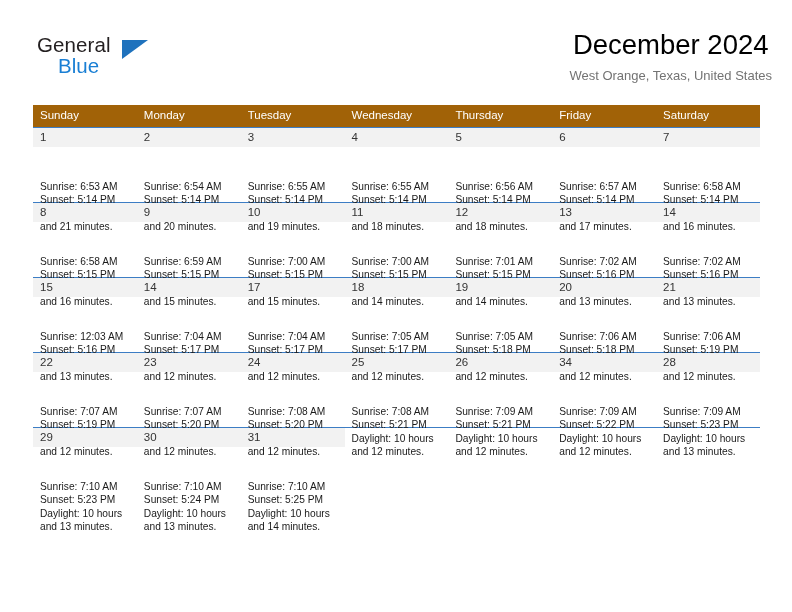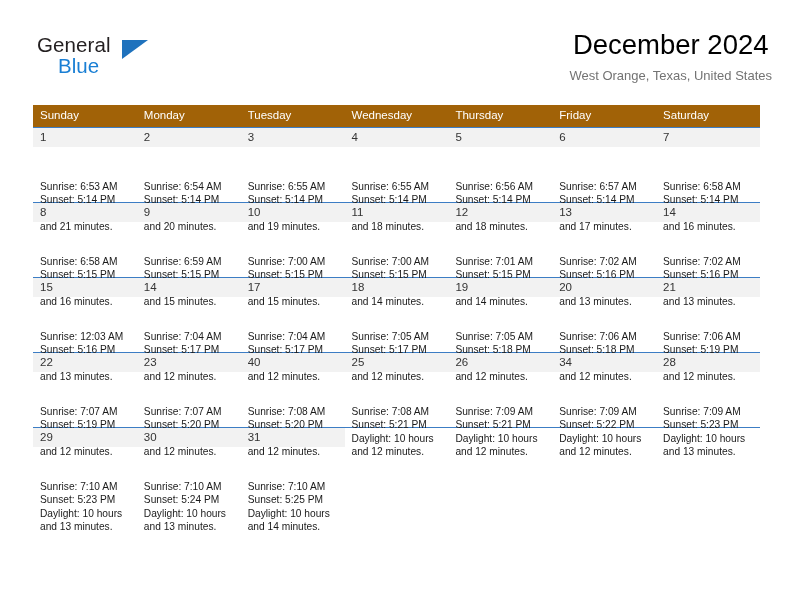--- a/index.html
+++ b/index.html
@@ -389,21 +389,21 @@
             <div class="cell-inner">
               <span class="daynum">23</span>
               <div class="detail">Sunrise: 7:07 AM
 Sunset: 5:20 PM
 Daylight: 10 hours
 and 12 minutes.</div>
             </div>
           </td>
         <td>
             <div class="cell-inner">
-              <span class="daynum">40</span>
+              <span class="daynum">24</span>
               <div class="detail">Sunrise: 7:08 AM
 Sunset: 5:20 PM
 Daylight: 10 hours
 and 12 minutes.</div>
             </div>
           </td>
         <td>
             <div class="cell-inner">
               <span class="daynum">25</span>
               <div class="detail">Sunrise: 7:08 AM

